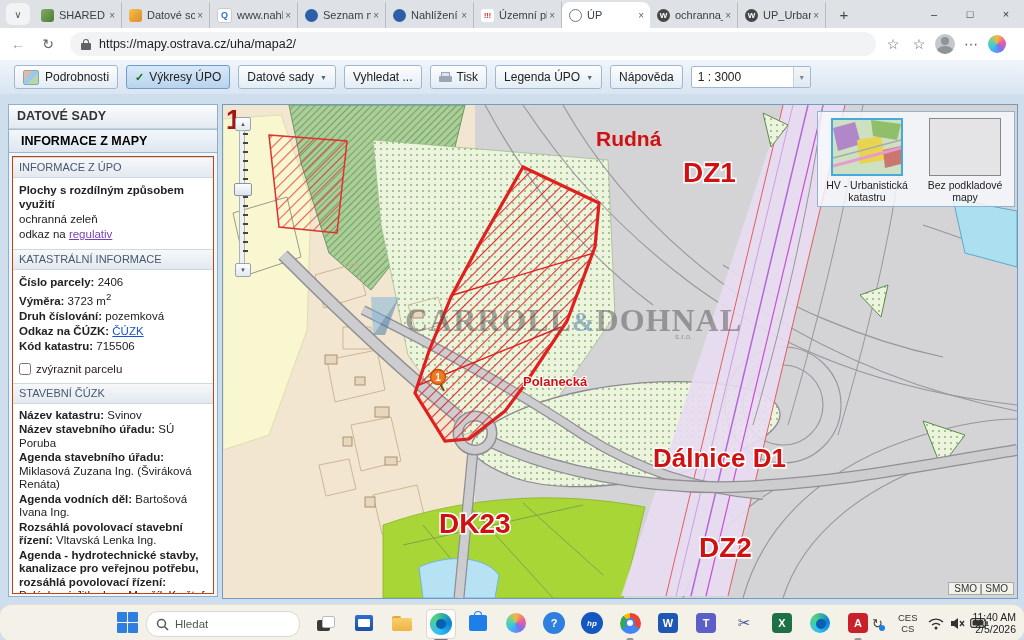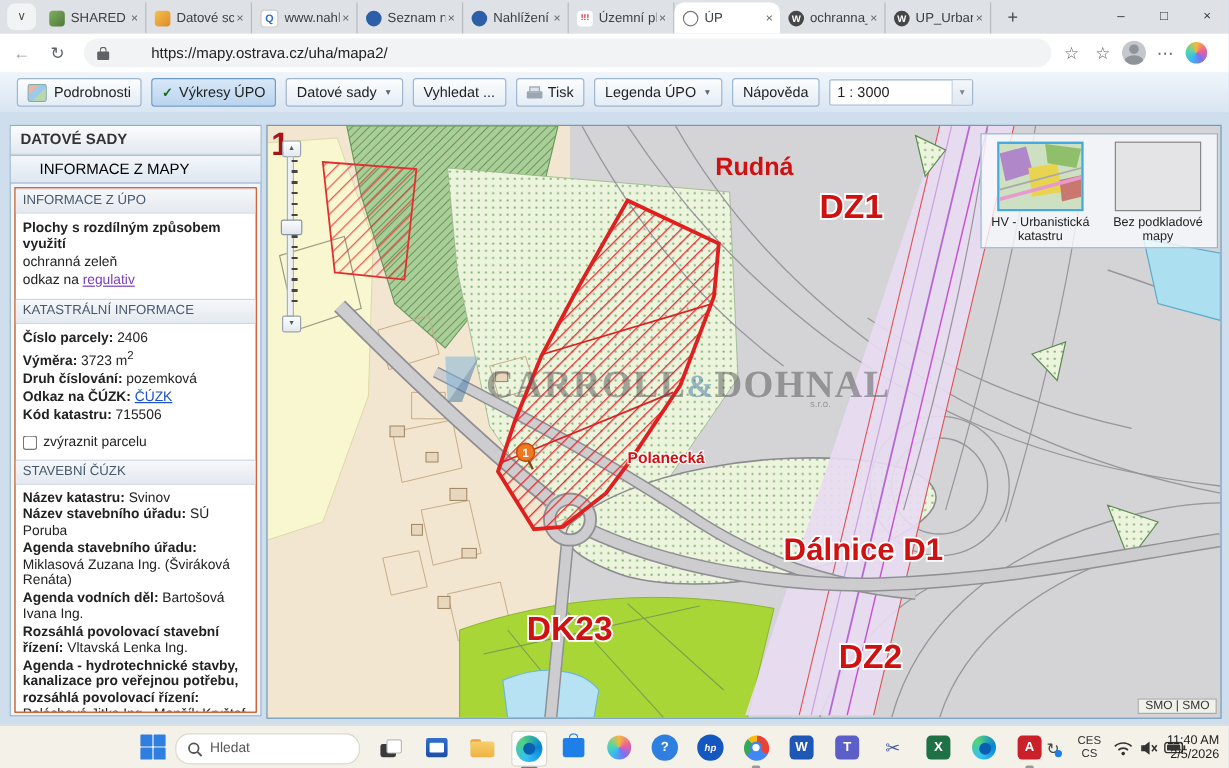--- a/index.html
+++ b/index.html
@@ -31,21 +31,21 @@
   #addrbar{left:0;top:28px;width:1024px;height:32px;background:#ffffff;border-bottom:1px solid #e2e2e4;
     display:flex;align-items:center;}
   .nav-ico{width:24px;text-align:center;font-size:14px;color:#9aa0a6;margin-left:6px;}
   .nav-ico.on{color:#5f6368;}
   #urlpill{margin-left:10px;width:806px;height:24px;border-radius:12px;background:#f1f3f4;
     display:flex;align-items:center;padding:0 10px;box-sizing:border-box;}
   #urlpill .lock{width:12px;height:12px;margin-right:7px;position:relative;}
   .lock .body{position:absolute;left:1px;top:5px;width:10px;height:7px;background:#5f6368;border-radius:1px;}
   .lock .sh{position:absolute;left:3px;top:1px;width:6px;height:6px;border:1.5px solid #5f6368;
     border-bottom:none;border-radius:4px 4px 0 0;box-sizing:border-box;}
-  #urlpill .url{font-size:12.5px;color:#202124;margin-left:27px;}
+  #urlpill .url{font-size:12.5px;color:#202124;}
   .bar-ico{width:26px;text-align:center;font-size:14px;color:#5f6368;}
   .avatar{width:20px;height:20px;border-radius:50%;background:#c4c7cb;position:relative;overflow:hidden;margin:0 3px;}
   .avatar:before{content:"";position:absolute;left:6px;top:3px;width:8px;height:8px;border-radius:50%;background:#8f9499;}
   .avatar:after{content:"";position:absolute;left:2px;top:12px;width:16px;height:10px;border-radius:50%;background:#8f9499;}
   .copilot{width:18px;height:18px;border-radius:50%;margin:0 8px 0 4px;
     background:conic-gradient(#f6b73c,#ec5f9b,#7f6ff0,#39b8f3,#58d6a6,#f6b73c);}
   
   #toolbar{left:0;top:60px;width:1024px;height:34px;background:linear-gradient(#f0f5fb,#d9e5f2);
     border-bottom:1px solid #b3c6da;display:flex;align-items:center;}
   .tbtn{height:22px;margin-left:8px;padding:0 8px;display:flex;align-items:center;border:1px solid #9fb7cf;
@@ -63,21 +63,21 @@
   #scalebox .val{flex:1;padding-left:6px;}
   #scalebox .arr{width:16px;height:100%;border-left:1px solid #c4d2e0;background:linear-gradient(#f4f7fa,#dfe8f1);
     display:flex;align-items:center;justify-content:center;font-size:7px;color:#789;}
   
   #content{left:0;top:94px;width:1024px;height:510px;background:#cfdeed;}
   
   #sidebar{left:8px;top:10px;width:210px;height:493px;background:#f2f6fa;border:1px solid #8fb0cc;
     box-sizing:border-box;font-size:11.5px;color:#222;}
   .sb-title{height:23px;line-height:23px;padding-left:8px;font-weight:bold;font-size:12.5px;color:#333;
     background:linear-gradient(#fbfcfd,#e3e9f0);border-bottom:1px solid #c3d0dd;}
-  .sb-panel-title{height:22px;line-height:22px;padding-left:24px;font-weight:normal;font-size:12.5px;color:#000;
+  .sb-panel-title{height:22px;line-height:22px;padding-left:12px;font-weight:bold;font-size:12.5px;color:#000;
     background:linear-gradient(#f3f7fb,#dde6f0);border-top:1px solid #aac0d4;border-bottom:1px solid #9db4c9;}
   .sb-inner{margin:3px;background:#fff;border:1px solid #c2410c;height:438px;box-sizing:border-box;overflow:hidden;}
   .sec-h{height:19px;line-height:19px;padding-left:6px;color:#47586e;font-size:11px;
     background:linear-gradient(#f6f8fa,#e3e9f0);border-top:1px solid #cdd8e2;border-bottom:1px solid #cdd8e2;}
   .sec-b{padding:5px 6px 7px 6px;line-height:14px;}
   .sec-b p{margin:0 0 1px 0;}
   a.lnk-p{color:#7a3db8;text-decoration:underline;}
   a.lnk-b{color:#1a4fd1;text-decoration:underline;}
   .chkrow{display:flex;align-items:center;margin-top:9px;}
   .chkrow input{width:12px;height:12px;margin:0 5px 0 0;}
@@ -100,21 +100,21 @@
   #layers{right:2px;top:6px;width:198px;height:96px;background:rgba(250,252,255,.78);
     border:1px solid #8fb3d1;display:flex;justify-content:space-around;padding-top:6px;box-sizing:border-box;}
   .layer{width:90px;text-align:center;font-size:10.5px;color:#222;line-height:12px;}
   .layer .thumb{width:72px;height:58px;margin:0 auto 3px auto;box-sizing:border-box;}
   .thumb.sel{border:2px solid #45aadd;}
   .thumb.plain{border:1px solid #888;background:#e4e4e6;}
   
   #attr{right:3px;bottom:3px;background:rgba(246,246,238,.85);border:1px solid #aaa;
     font-size:10px;color:#333;padding:0px 5px;}
   
-  #taskbar{left:0;top:604px;width:1024px;height:36px;background:#f4f1e9;border-top:1px solid #e2ded4;}
+  #taskbar{left:0;top:604px;width:1024px;height:36px;background:#f4f1e9;border-top:1px solid #e2ded4;border-radius:12px;}
   .tb-item{position:absolute;top:4px;width:28px;height:28px;display:flex;align-items:center;justify-content:center;}
   .start{width:22px;height:22px;display:grid;grid-template-columns:10px 10px;grid-template-rows:10px 10px;gap:1px;}
   .start div{background:#2f7fe0;border-radius:1px;}
   #tsearch{position:absolute;left:146px;top:6px;width:152px;height:24px;border-radius:12px;background:#fff;
     border:1px solid #dcd8ce;display:flex;align-items:center;font-size:11.5px;color:#555;}
   #tsearch svg{margin:0 6px 0 9px;}
   .ico-circle{width:22px;height:22px;border-radius:50%;display:flex;align-items:center;justify-content:center;
     color:#fff;font-weight:bold;font-size:11px;}
   .under{position:absolute;bottom:-4px;left:50%;transform:translateX(-50%);width:7px;height:3px;border-radius:2px;background:#999;}
   .tb-active{background:rgba(255,255,255,.8);border:1px solid #ddd8cd;border-radius:4px;}

